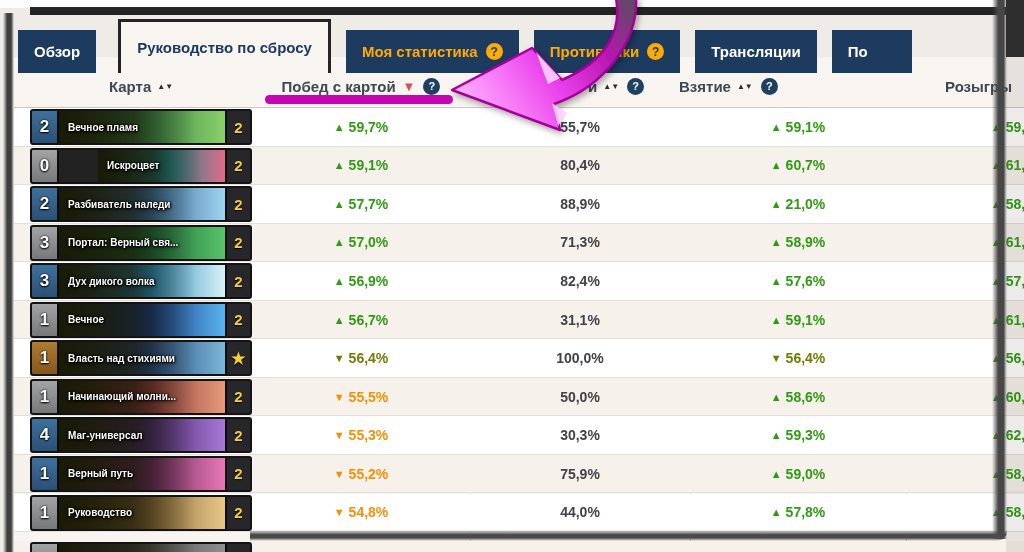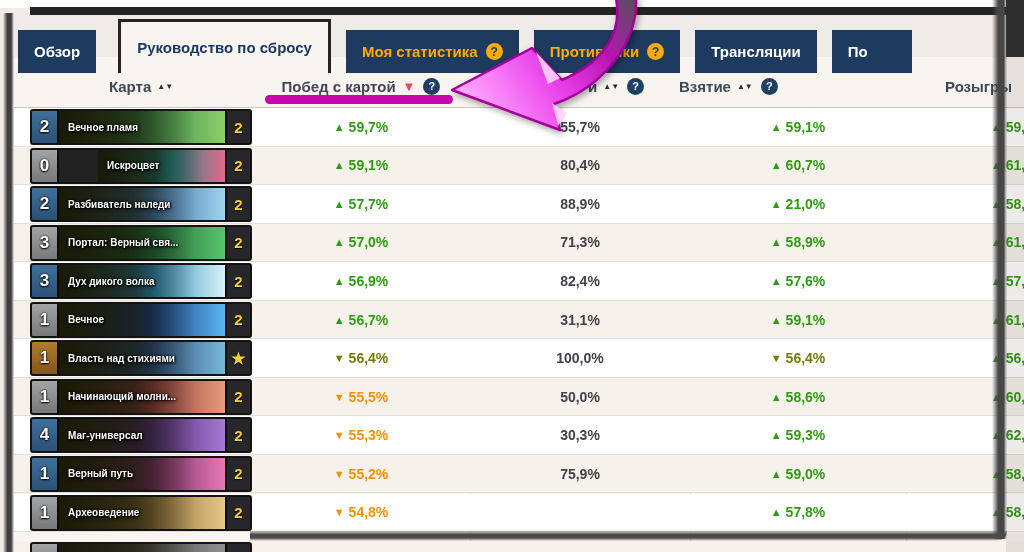--- a/index.html
+++ b/index.html
@@ -364,28 +364,29 @@
       </div>
       <div class="cell c-plays t-up">
         <span class="tri">▲</span>
         <span>58,</span>
       </div>
     </div>
     <div class="row" style="top: 385.5px;">
       <div class="tile">
         <div class="mana common">1</div>
         <div class="art" style="background: linear-gradient(90deg, rgb(48, 49, 15) 0%, rgb(138, 106, 56) 55%, rgb(232, 200, 136) 100%);">
-          <span class="cardname">Археоведение</span>
+          <span class="cardname">Руководство</span>
         </div>
         <div class="countbox">2</div>
       </div>
       <div class="cell c-win t-down">
         <span class="tri">▼</span>
         <span>54,8%</span>
       </div>
+      <div class="cell c-kept">44,0%</div>
       <div class="cell c-drawn t-up">
         <span class="tri">▲</span>
         <span>57,8%</span>
       </div>
       <div class="cell c-plays t-up">
         <span class="tri">▲</span>
         <span>58,</span>
       </div>
     </div>
     <div class="row alt" style="top: 433px; border-bottom: none;">

